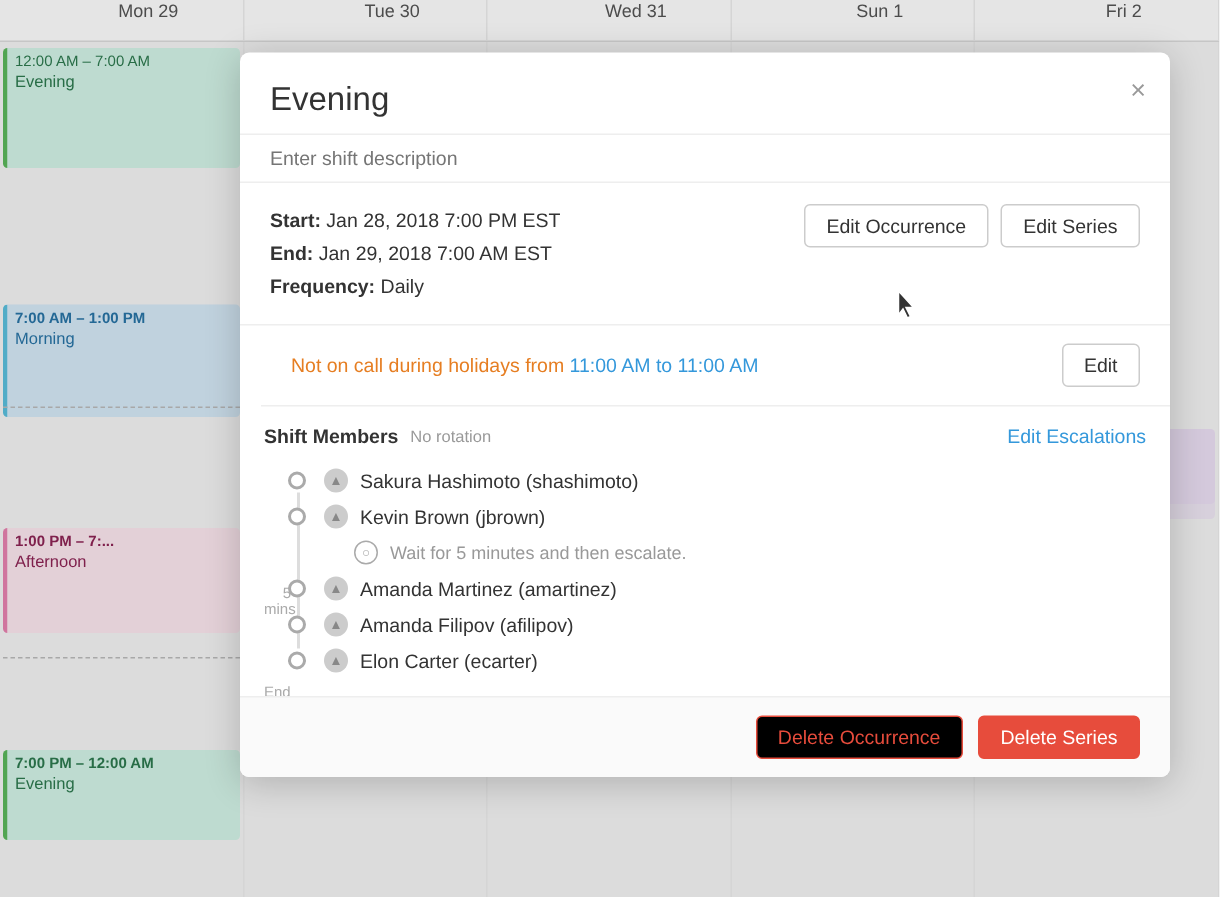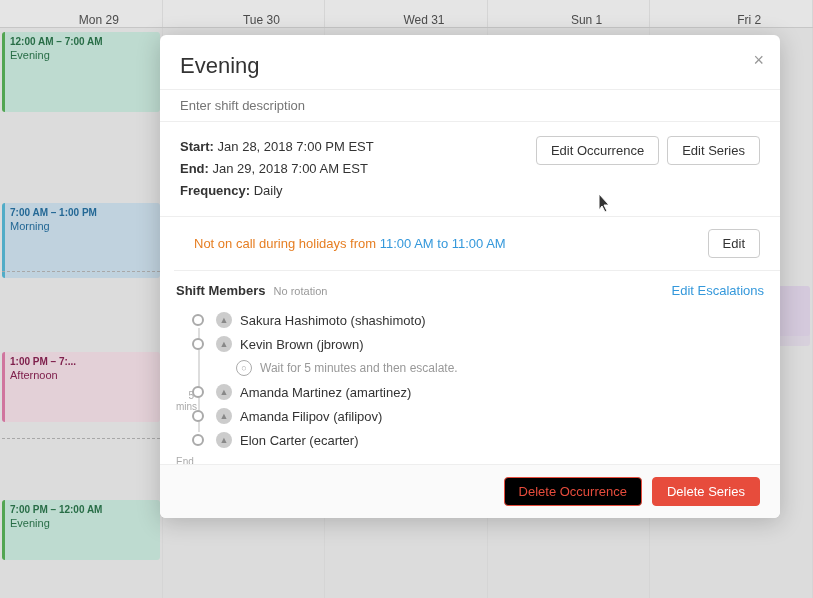--- a/index.html
+++ b/index.html
@@ -28,21 +28,21 @@
       top: 0; left: 0;
       width: 813px;
       height: 28px;
       background: #fff;
       border-bottom: 1px solid #ddd;
     }
 
     .cal-header-cell {
       flex: 1;
       display: flex;
-      align-items: flex-end;
+      align-items: flex-start;
       justify-content: center;
       font-size: 12px;
       color: #555;
       border-right: 1px solid #eee;
       margin-left: 36px;
     }
 
     .cal-body {
       position: absolute;
       top: 28px;
@@ -338,21 +338,21 @@
         <span>Sun 1</span>
       </div>
     <div class="cal-header-cell">
         <span>Fri 2</span>
       </div>
   </div>
   <div class="cal-body">
 
     <div class="cal-col">
       <div class="cal-event event-green" style="top:4px;height:80px;">
-        <div style="font-size:10px;font-weight:700;">12:00 AM – 7:00 AM</div>
+        <div style="font-size:10px;font-weight:400;">12:00 AM – 7:00 AM</div>
         <div>Evening</div>
       </div>
       <div class="cal-event event-blue" style="top:175px;height:75px;">
         <div style="font-size:10px;font-weight:600;">7:00 AM – 1:00 PM</div>
         <div>Morning</div>
       </div>
       <div style="position:absolute;left:2px;right:2px;top:243px;border-top:1px dashed #bbb;"></div>
       <div class="cal-event event-pink" style="top:324px;height:70px;">
         <div style="font-size:10px;font-weight:600;">1:00 PM – 7:...</div>
         <div>Afternoon</div>

